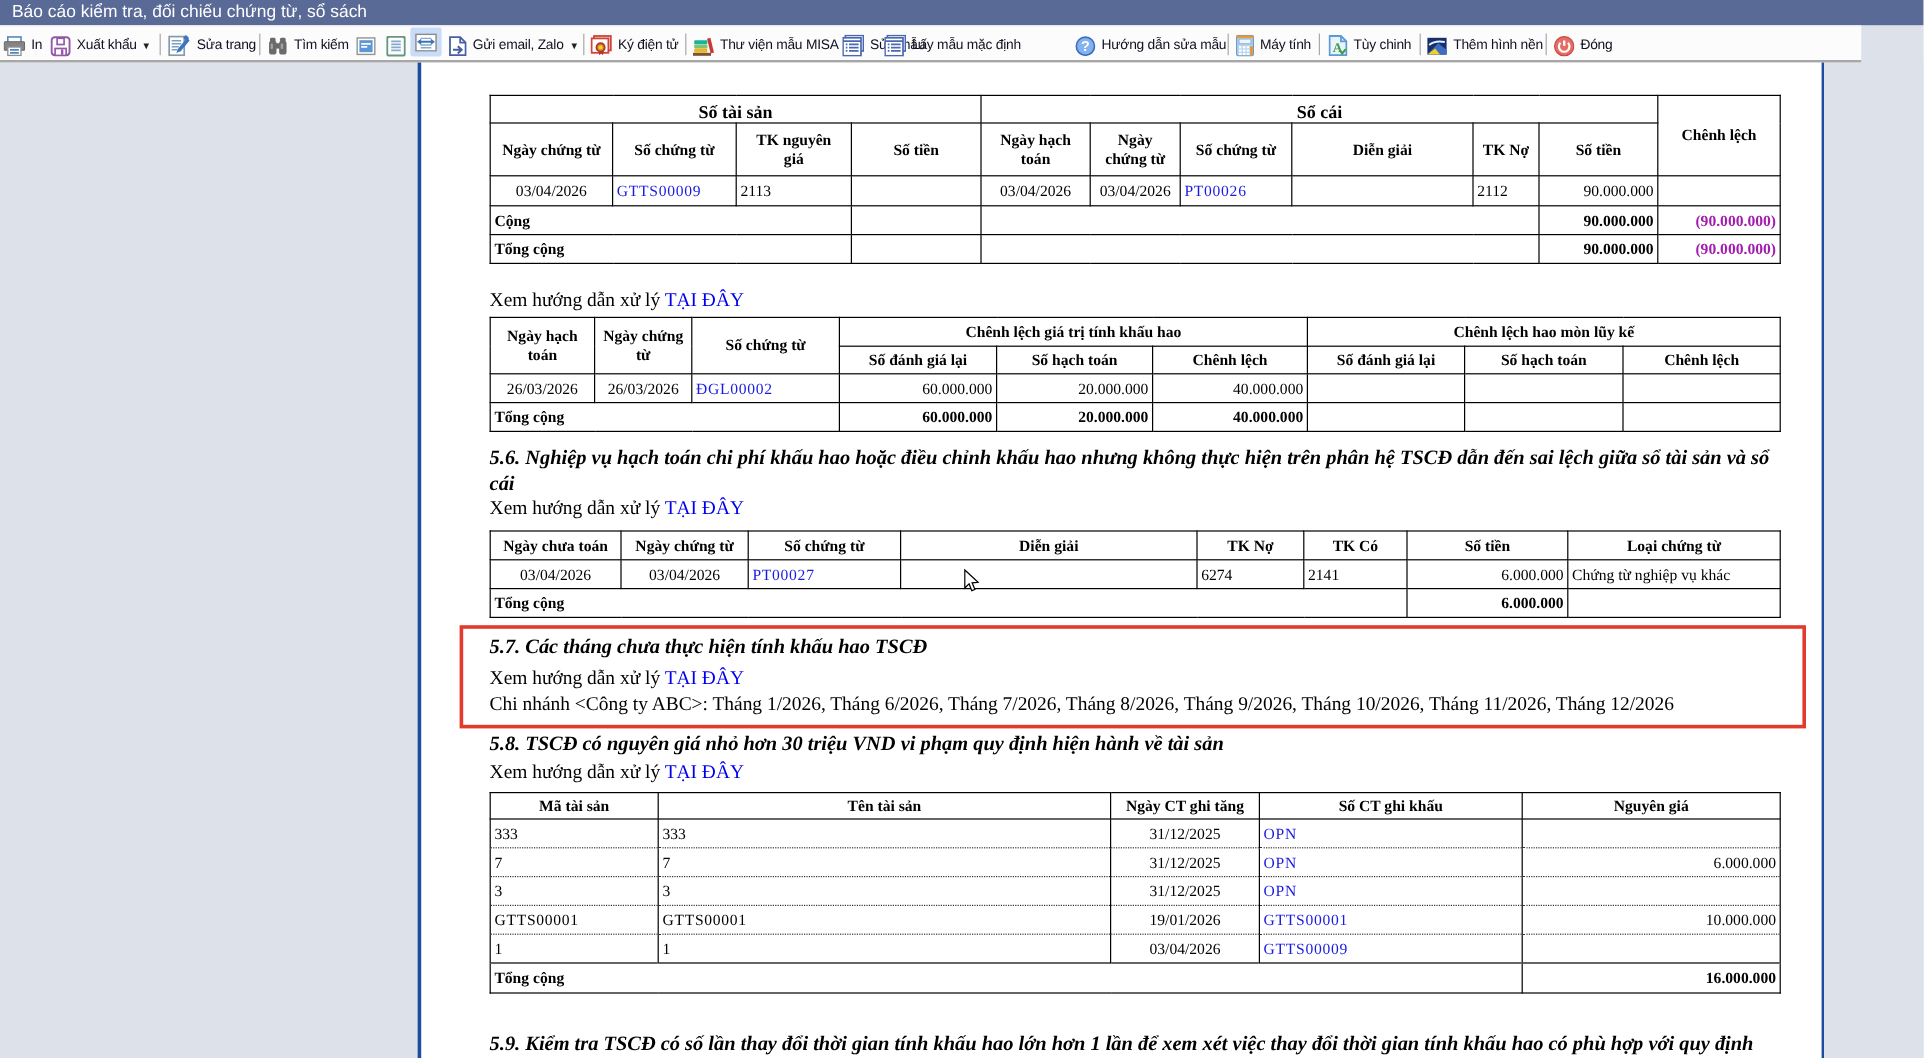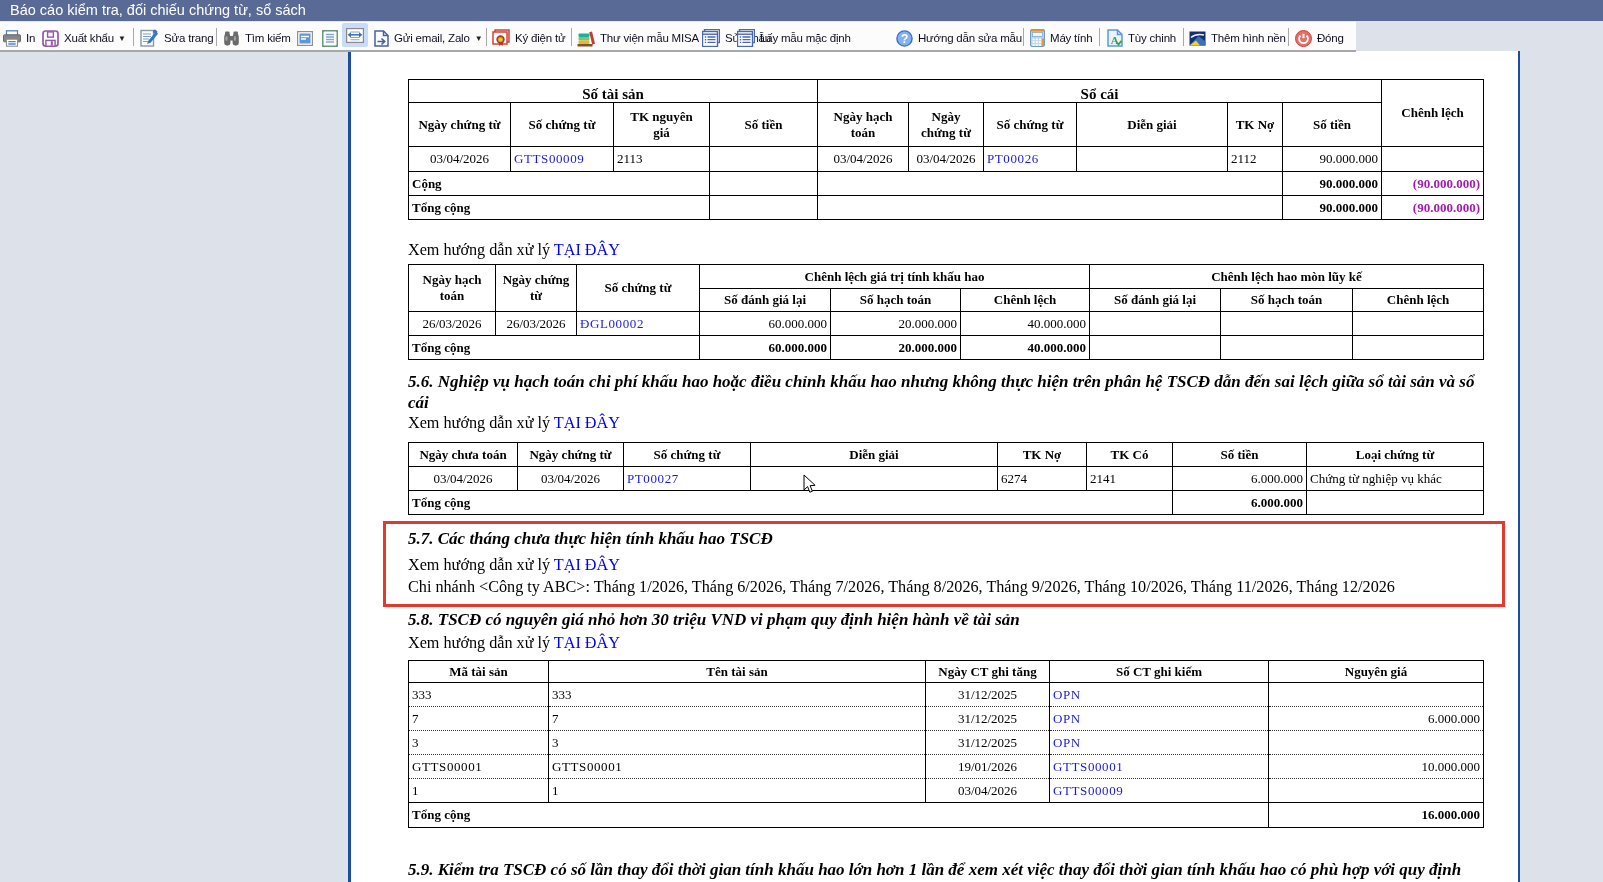--- a/index.html
+++ b/index.html
@@ -1,19 +1,19 @@
 <!DOCTYPE html>
 <html><head>
 <meta charset="utf-8">
 <style>
 * { margin:0; padding:0; box-sizing:border-box; }
 html,body { width:1603px; height:882px; overflow:hidden; }
 body { font-family:"Liberation Sans", sans-serif; position:relative; background:#dce1ea; }
 #titlebar { position:absolute; left:0; top:0; width:1603px; height:21px; background:#5a6a96; color:#ffffff; font-size:14.5px; line-height:20px; padding-left:10px; }
-#toolbar { position:absolute; left:0; top:21px; width:1356px; height:31px; z-index:5; background:#fcfcfc; border-top:1px solid #e8e8e8; border-bottom:2px solid #a7a7a7; }
+#toolbar { position:absolute; left:0; top:21px; width:1551px; height:31px; z-index:5; background:#fcfcfc; border-top:1px solid #e8e8e8; border-bottom:2px solid #a7a7a7; }
 .titem { position:absolute; top:3px; height:26px; display:flex; align-items:center; font-size:11.5px; letter-spacing:-0.2px; color:#101020; white-space:nowrap; }
 .tsep { position:absolute; top:6px; width:1px; height:18px; background:#a9a9a9; }
 .ticon { display:inline-block; }
 .tlabel { margin-left:5px; }
 .drop { font-size:8px; color:#222; margin-left:8px; }
 #content { position:absolute; left:0; top:51px; width:1603px; height:831px; background:#dce1ea; overflow:hidden; }
 #page { position:absolute; left:348px; top:0; width:1172px; height:831px; background:#ffffff; border-left:3px solid #1e4c9c; border-right:2px solid #1e4c9c; overflow:hidden; }
 #doc { position:absolute; left:57px; top:0; width:1075px; height:831px; font-family:"Liberation Serif", serif; color:#000; }
 table { border-collapse:collapse; table-layout:fixed; }
 td, th { border:1px solid #000; font-size:13px; overflow:hidden; white-space:nowrap; padding:0 3px; }
@@ -386,21 +386,21 @@
               <col style="width:377px;">
               <col style="width:124px;">
               <col style="width:219px;">
               <col style="width:215px;">
             </colgroup>
           <tbody>
               <tr style="height:22px;">
                 <th>Mã tài sản</th>
                 <th>Tên tài sản</th>
                 <th>Ngày CT ghi tăng</th>
-                <th>Số CT ghi kiếm</th>
+                <th>Số CT ghi khấu</th>
                 <th>Nguyên giá</th>
               </tr>
           <tr style="height:24px;" class="dotb">
                 <td>333</td>
                 <td>333</td>
                 <td class="ctr">31/12/2025</td>
                 <td class="code">OPN</td>
                 <td></td>
               </tr>
           <tr style="height:24px;" class="dot">

